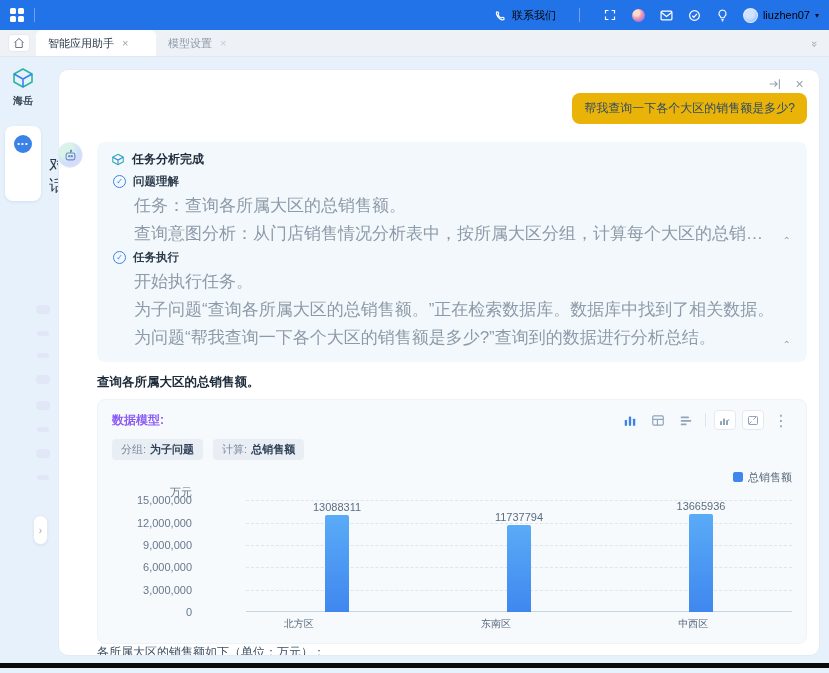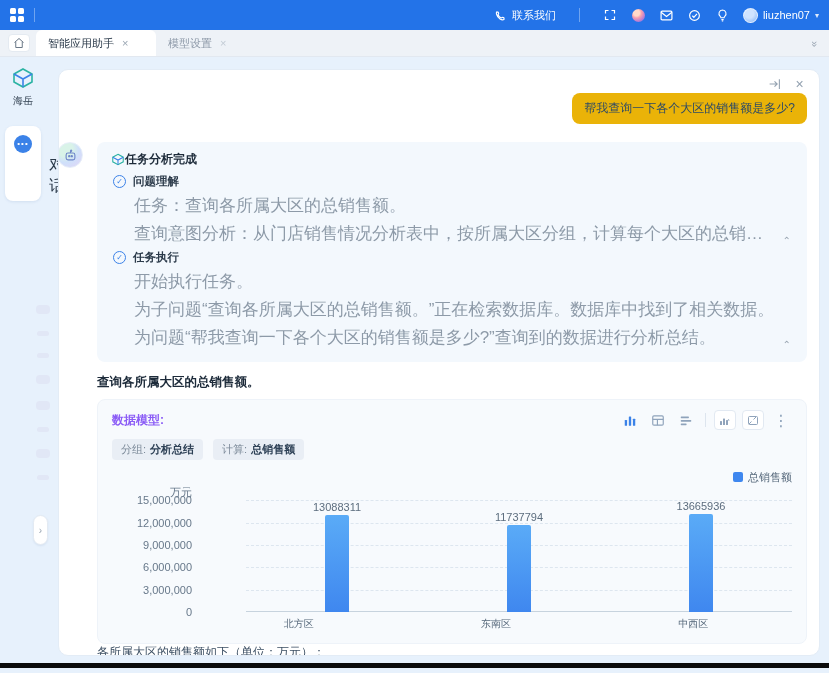--- a/index.html
+++ b/index.html
@@ -1,20 +1,20 @@
 <!DOCTYPE html>
 <html><head>
 <meta charset="utf-8">
 <style>
   * { margin:0; padding:0; box-sizing:border-box; }
   html,body { width:829px; height:673px; overflow:hidden; }
   body { font-family:"Liberation Sans","DejaVu Sans",sans-serif; background:#e7f1fc; position:relative; }
 
   
-  .topbar { height:30px; background:#2373e8; display:flex; align-items:center; padding:0 10px; color:#ffffff; }
+  .topbar { height:30px; background:#2373e8; display:flex; align-items:center; padding:0 10px; color:#000000; }
   .grid-icon { width:14px; height:14px; display:grid; grid-template-columns:6px 6px; grid-template-rows:6px 6px; gap:2px; }
   .grid-icon span { background:#fff; border-radius:1.5px; display:block; }
   .topbar-sep { width:1px; height:14px; background:rgba(255,255,255,.35); margin:0 10px; }
   .topbar-right { margin-left:auto; display:flex; align-items:center; gap:13px; font-size:11px; }
   .tb-ic { width:15px; height:15px; display:inline-flex; align-items:center; justify-content:center; cursor:pointer; }
   .tb-ic svg { display:block; }
   .contact { display:flex; align-items:center; gap:4px; cursor:pointer; }
   .sphere { width:13px; height:13px; border-radius:50%; background:radial-gradient(circle at 35% 30%, #ffd9c9 0 25%, #f7a2b0 40%, #b37ad6 70%, #5a8df0 100%); }
   .user-chip { display:flex; align-items:center; gap:5px; cursor:pointer; }
   .user-avatar { width:15px; height:15px; border-radius:50%; background:radial-gradient(circle at 40% 35%, #cfe3ff 0 40%, #7fb0f5 100%); border:1px solid rgba(255,255,255,.6); }
@@ -30,21 +30,21 @@
   .tab.inactive .close { color:#c2cbd5; }
   .tabbar-right { margin-left:auto; display:flex; align-items:center; padding-right:12px; color:#9aa6b3; font-size:11px; cursor:pointer; }
   .dbl-chev { display:inline-block; transform:rotate(90deg); letter-spacing:-2px; }
 
   
   .main { position:relative; height:611px; }
 
   
   .rail { position:absolute; left:0; top:0; bottom:0; width:46px; display:flex; flex-direction:column; align-items:center; padding-top:10px; }
   .rail-logo { text-align:center; cursor:pointer; }
-  .rail-logo-label { font-size:10px; color:#2b3a4a; font-weight:normal; margin-top:1px; }
+  .rail-logo-label { font-size:10px; color:#2b3a4a; font-weight:bold; margin-top:1px; }
   .chat-btn { margin-top:18px; width:36px; background:#fff; border-radius:8px; padding:6px 0 4px; text-align:center; box-shadow:0 1px 3px rgba(60,100,160,.12); cursor:pointer; }
   .chat-bubble { width:18px; height:18px; border-radius:50%; background:#3b82e8; color:#fff; display:inline-flex; align-items:center; justify-content:center; font-size:8px; letter-spacing:1px; }
   .chat-btn-label { font-size:16px; color:#2b3a4a; margin-top:2px;margin-left:44px; }
 
   
   .ghosts { position:absolute; left:34px; top:248px; width:18px; display:flex; flex-direction:column; align-items:center; gap:17px; }
   .ghost { width:14px; height:9px; border-radius:4px; background:#dcdff0; opacity:.55; }
   .ghost.sm { width:12px; height:5px; }
   .history-expand { position:absolute; left:33px; top:458px; width:15px; height:30px; background:#fff; border:1px solid #e3eaf2; border-radius:8px; display:flex; align-items:center; justify-content:center; color:#9aa6b3; font-size:10px; cursor:pointer; box-shadow:0 1px 2px rgba(60,100,160,.1); }
 
@@ -56,21 +56,21 @@
   .user-row { display:flex; justify-content:flex-end; margin-top:2px; }
   .user-bubble { background:#eab308; color:#2d4a66; font-size:12px; padding:7px 12px; border-radius:8px;text-align:center; }
 
   .answer-wrap { position:relative; margin-top:18px; padding-left:26px; }
   .bot-avatar { position:absolute; left:-14px; top:0; width:26px; height:26px; border-radius:50%;
     background:radial-gradient(circle at 30% 25%, #d9f3e8 0 30%, #cfe0fa 55%, #e3d4f6 100%); border:1px solid #e6eef8;
     display:flex; align-items:center; justify-content:center; }
 
   
   .task-card { background:#f3f8fd; border-radius:8px; padding:9px 14px 10px; }
-  .task-head { display:flex; align-items:center; font-size:12px; font-weight:bold; color:#1d2b3a; margin-bottom:6px; }
+  .task-head { display:flex; align-items:center; gap:7px; font-size:12px; font-weight:bold; color:#1d2b3a; margin-bottom:6px; }
   .task-section { position:relative; padding-left:2px; margin-top:2px; }
   .sec-head { display:flex; align-items:center; gap:7px; font-size:11.5px; color:#2b3a4a; font-weight:bold; margin-bottom:3px; }
   .check-ic { width:13px; height:13px; border:1.2px solid #3b82e8; border-radius:50%; color:#3b82e8; font-size:8px; display:inline-flex; align-items:center; justify-content:center; flex:none; }
   .sec-line { font-size:17px; color:#8d9aa8; line-height:1.65; padding-left:21px; padding-right:18px;
     white-space:nowrap; overflow:hidden; text-overflow:ellipsis; }
   .sec-chev { position:absolute; right:2px; bottom:2px; color:#9aa6b3; font-size:10px; cursor:pointer; }
 
   .query-title { font-size:12.5px; font-weight:bold; color:#1d2b3a; margin:12px 0 8px; }
 
   
@@ -311,21 +311,21 @@
                   <rect x="3" y="3" width="18" height="16" rx="2"></rect>
                   <path d="M13 9l5-5M9 13l-5 5"></path>
                 </svg>
             </span>
             <span class="tool-ic">⋮</span>
           </div>
         </div>
 
         <div class="pill-row">
           <span class="dm-pill">
-            <span class="k">分组:</span><span class="v">分析总结</span>
+            <span class="k">分组:</span><span class="v">为子问题</span>
           </span>
           <span class="dm-pill">
             <span class="k">计算:</span><span class="v">总销售额</span>
           </span>
         </div>
 
         <div class="legend-row">
           <span class="legend-sq"></span>
           <span class="legend-txt">总销售额</span>
         </div>

